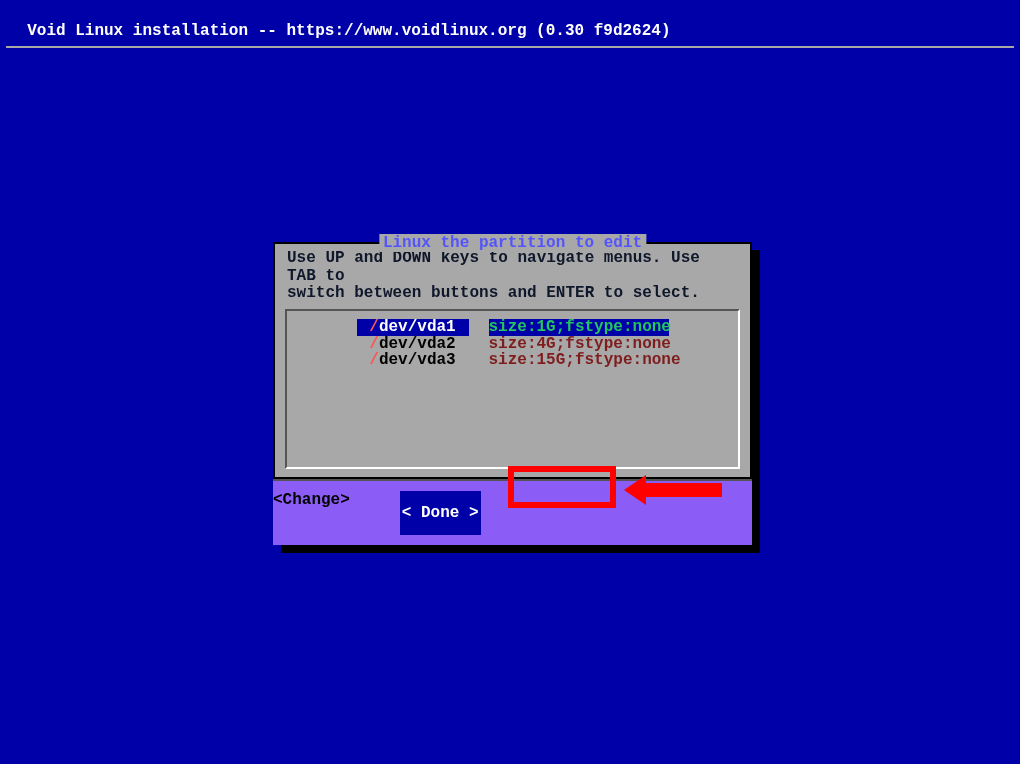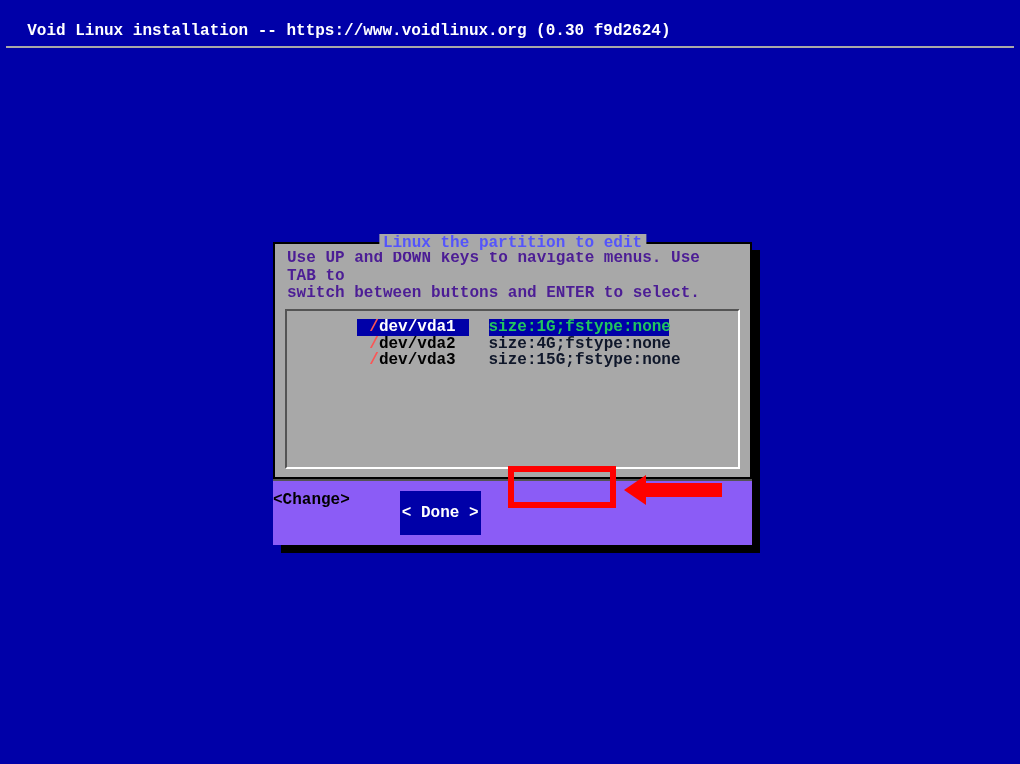--- a/index.html
+++ b/index.html
@@ -45,21 +45,21 @@
       position: absolute;
       top: -10px;
       left: 50%;
       transform: translateX(-50%);
       background: #a8a8a8;
       color: #5454fc;
       padding: 0 4px;
       white-space: nowrap;
     }
     .instructions {
-      color: #4c1d95;
+      color: #0f172a;
       padding: 6px 4px 2px 4px;
       line-height: 1.1;
     }
     .list-box {
       border-top: 2px solid #545454;
       border-left: 2px solid #545454;
       border-right: 2px solid #ffffff;
       border-bottom: 2px solid #ffffff;
       background: #a8a8a8;
       margin: 4px 2px 8px 2px;
@@ -78,21 +78,21 @@
       text-align: center;
     }
     .col-device .slash {
       color: #fc5454;
     }
     .col-device .rest {
       color: #000000;
     }
     .col-size {
       width: 180px;
-      color: #0f172a;
+      color: #7f1d1d;
       text-align: left;
     }
     .list-row.selected .col-device,
     .list-row.selected .col-size {
       background: #0000a8;
     }
     .list-row.selected .col-device .slash {
       color: #fc5454;
     }
     .list-row.selected .col-device .rest {

